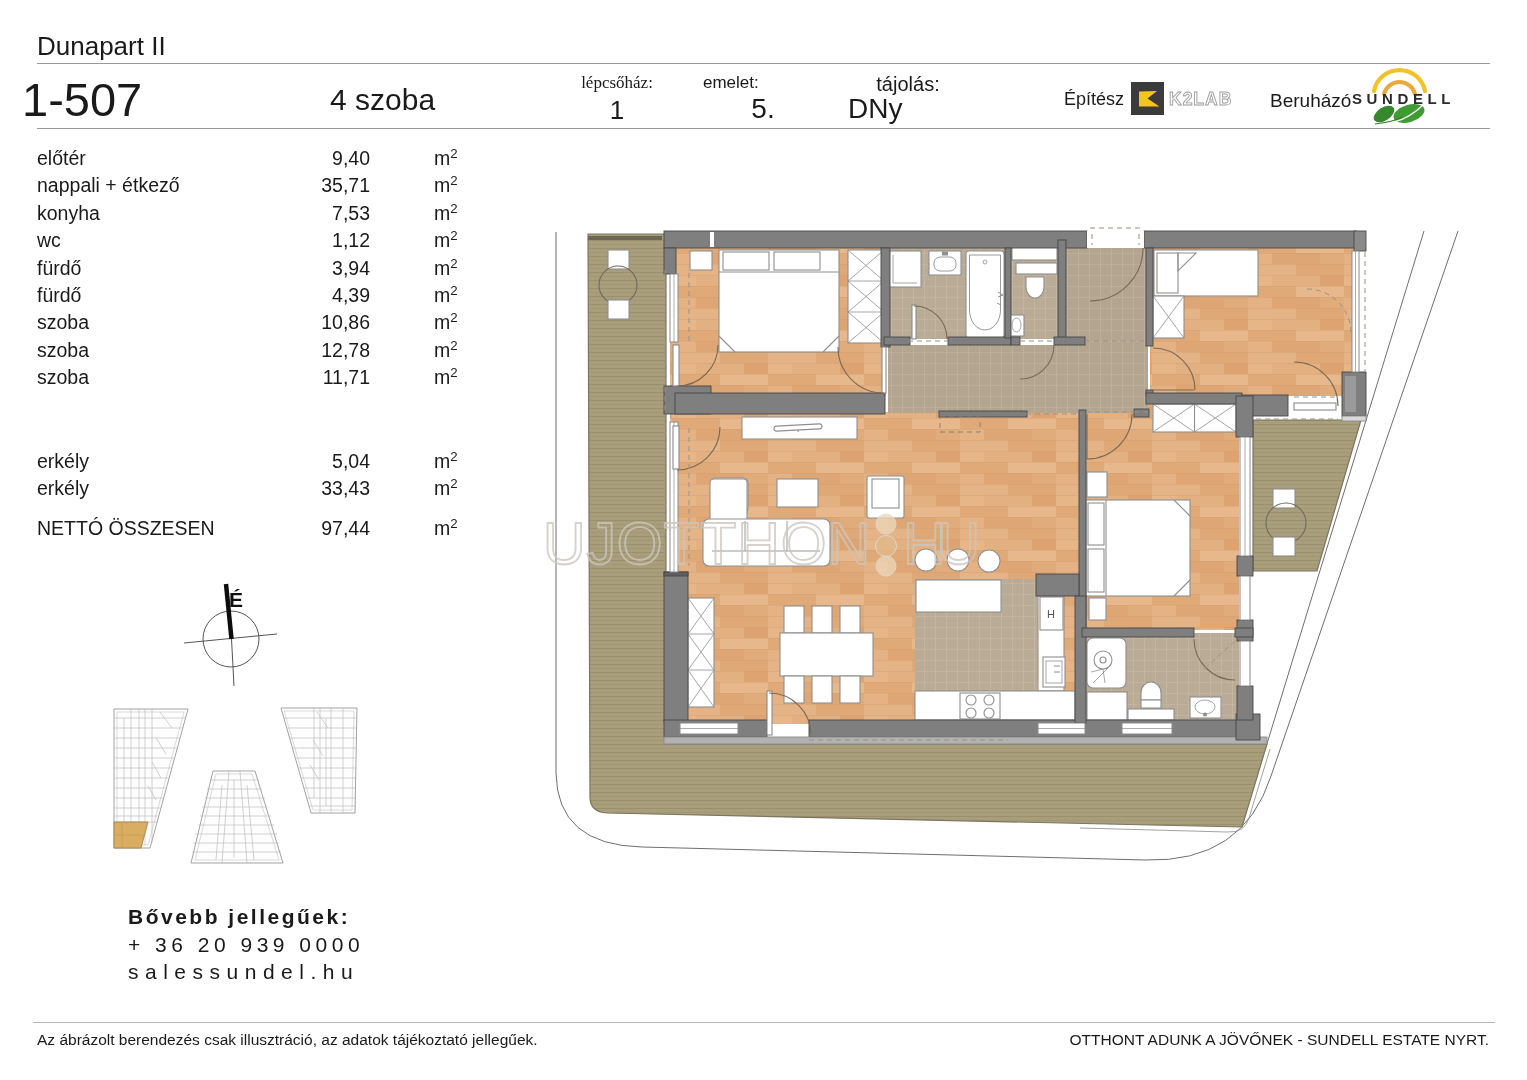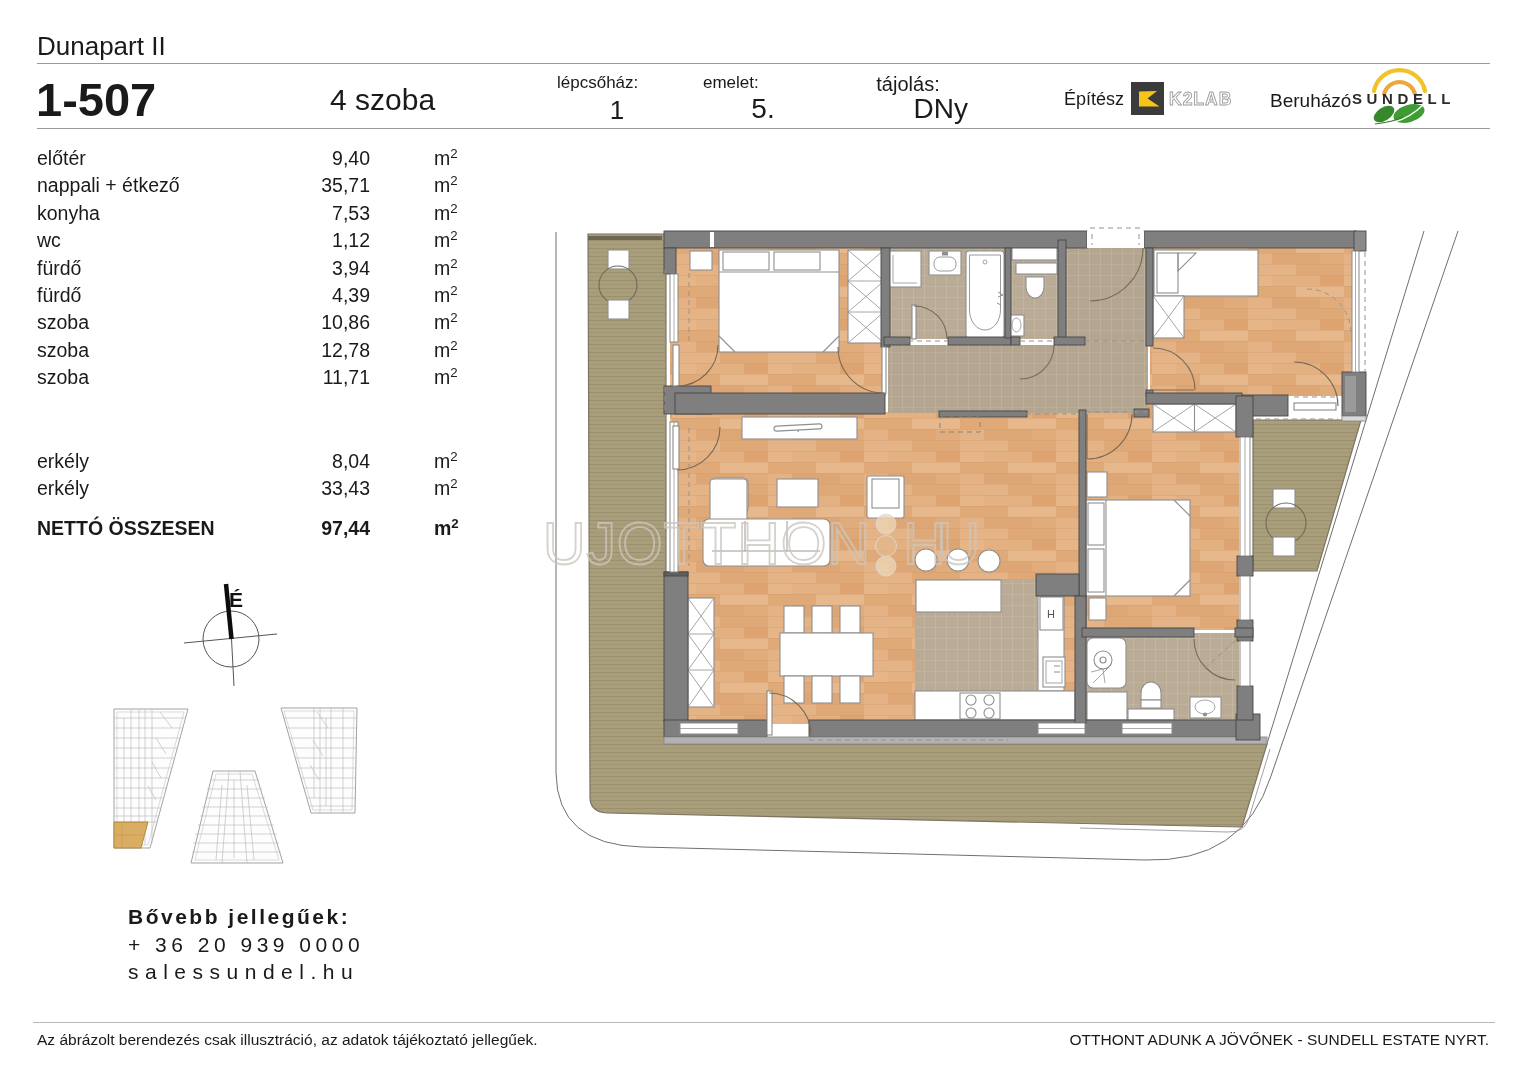--- a/index.html
+++ b/index.html
@@ -439,51 +439,51 @@
 <path d="M1394,122 Q1410,118 1424,104" fill="none" stroke="#ffffff" stroke-width="1.3"></path>
 </g>
 </g>
 
 </svg>
 
 <div class="abs" style="left:37px;top:31px;font-size:26px;">Dunapart II</div>
 
 <div class="abs" style="left:37px;top:63px;width:1453px;height:0;border-top:1px solid #9a9a9a;"></div>
 
-<div class="abs" style="left:36px;top:72px;font-size:47px;font-weight:bold;">1-507</div>
+<div class="abs" style="left:22px;top:72px;font-size:47px;font-weight:normal;">1-507</div>
 
 <div class="abs" style="left:330px;top:83px;font-size:30px;">4 szoba</div>
 
 <div class="abs" style="left:37px;top:128px;width:1453px;height:0;border-top:1px solid #9a9a9a;"></div>
 
-<div class="abs" style="left:557px;top:73px;width:120px;font-size:17px;">lépcsőház:</div>
+<div class="abs" style="left:557px;top:73px;width:120px;text-align:center;font-size:17px;font-family:Liberation Serif, serif;">lépcsőház:</div>
 <div class="abs" style="left:557px;top:95px;width:120px;text-align:center;font-size:26px;">1</div>
 
 <div class="abs" style="left:703px;top:73px;width:120px;text-align:left;font-size:17px;">emelet:</div>
 <div class="abs" style="left:703px;top:93px;width:120px;text-align:center;font-size:28px;">5.</div>
 
 <div class="abs" style="left:848px;top:73px;width:120px;text-align:center;font-size:20px;">tájolás:</div>
-<div class="abs" style="left:848px;top:93px;width:120px;text-align:right;font-size:28px;">DNy</div>
+<div class="abs" style="left:848px;top:93px;width:120px;text-align:left;font-size:28px;">DNy</div>
 
 <div class="abs" style="left:1064px;top:89px;font-size:18px;">Építész</div>
 
 <div class="abs" style="left:1270px;top:90px;font-size:19px;">Beruházó</div>
 
 <div class="row" style="top:147px;">előtér<span class="rv">9,40</span><span class="rm">m<span class="sup">2</span></span></div>
 <div class="row" style="top:174px;">nappali + étkező<span class="rv">35,71</span><span class="rm">m<span class="sup">2</span></span></div>
 <div class="row" style="top:202px;">konyha<span class="rv">7,53</span><span class="rm">m<span class="sup">2</span></span></div>
 <div class="row" style="top:229px;">wc<span class="rv">1,12</span><span class="rm">m<span class="sup">2</span></span></div>
 <div class="row" style="top:257px;">fürdő<span class="rv">3,94</span><span class="rm">m<span class="sup">2</span></span></div>
 <div class="row" style="top:284px;">fürdő<span class="rv">4,39</span><span class="rm">m<span class="sup">2</span></span></div>
 <div class="row" style="top:311px;">szoba<span class="rv">10,86</span><span class="rm">m<span class="sup">2</span></span></div>
 <div class="row" style="top:339px;">szoba<span class="rv">12,78</span><span class="rm">m<span class="sup">2</span></span></div>
 <div class="row" style="top:366px;">szoba<span class="rv">11,71</span><span class="rm">m<span class="sup">2</span></span></div>
-<div class="row" style="top:450px;">erkély<span class="rv">8,04</span><span class="rm">m<span class="sup">2</span></span></div>
+<div class="row" style="top:450px;">erkély<span class="rv">5,04</span><span class="rm">m<span class="sup">2</span></span></div>
 <div class="row" style="top:477px;">erkély<span class="rv">33,43</span><span class="rm">m<span class="sup">2</span></span></div>
-<div class="row" style="top:517px;font-weight:bold;">NETTÓ ÖSSZESEN<span class="rv">97,44</span><span class="rm">m<span class="sup">2</span></span></div>
+<div class="row" style="top:517px;font-weight:normal;">NETTÓ ÖSSZESEN<span class="rv">97,44</span><span class="rm">m<span class="sup">2</span></span></div>
 
 <div class="abs" style="left:128px;top:905px;font-size:21px;font-weight:bold;letter-spacing:2.5px;">Bővebb jellegűek:</div>
 <div class="abs" style="left:128px;top:933px;font-size:21px;letter-spacing:4.5px;">+ 36 20 939 0000</div>
 <div class="abs" style="left:128px;top:960px;font-size:21px;letter-spacing:6.5px;">salessundel.hu</div>
 
 <div class="abs" style="left:33px;top:1022px;width:1462px;height:0;border-top:1px solid #b5b5b5;"></div>
 
 <div class="abs" style="left:37px;top:1031px;font-size:15.5px;">Az ábrázolt berendezés csak illusztráció, az adatok tájékoztató jellegűek.</div>
 
 <div class="abs" style="right:38px;top:1031px;font-size:15.5px;">OTTHONT ADUNK A JÖVŐNEK - SUNDELL ESTATE NYRT.</div>

